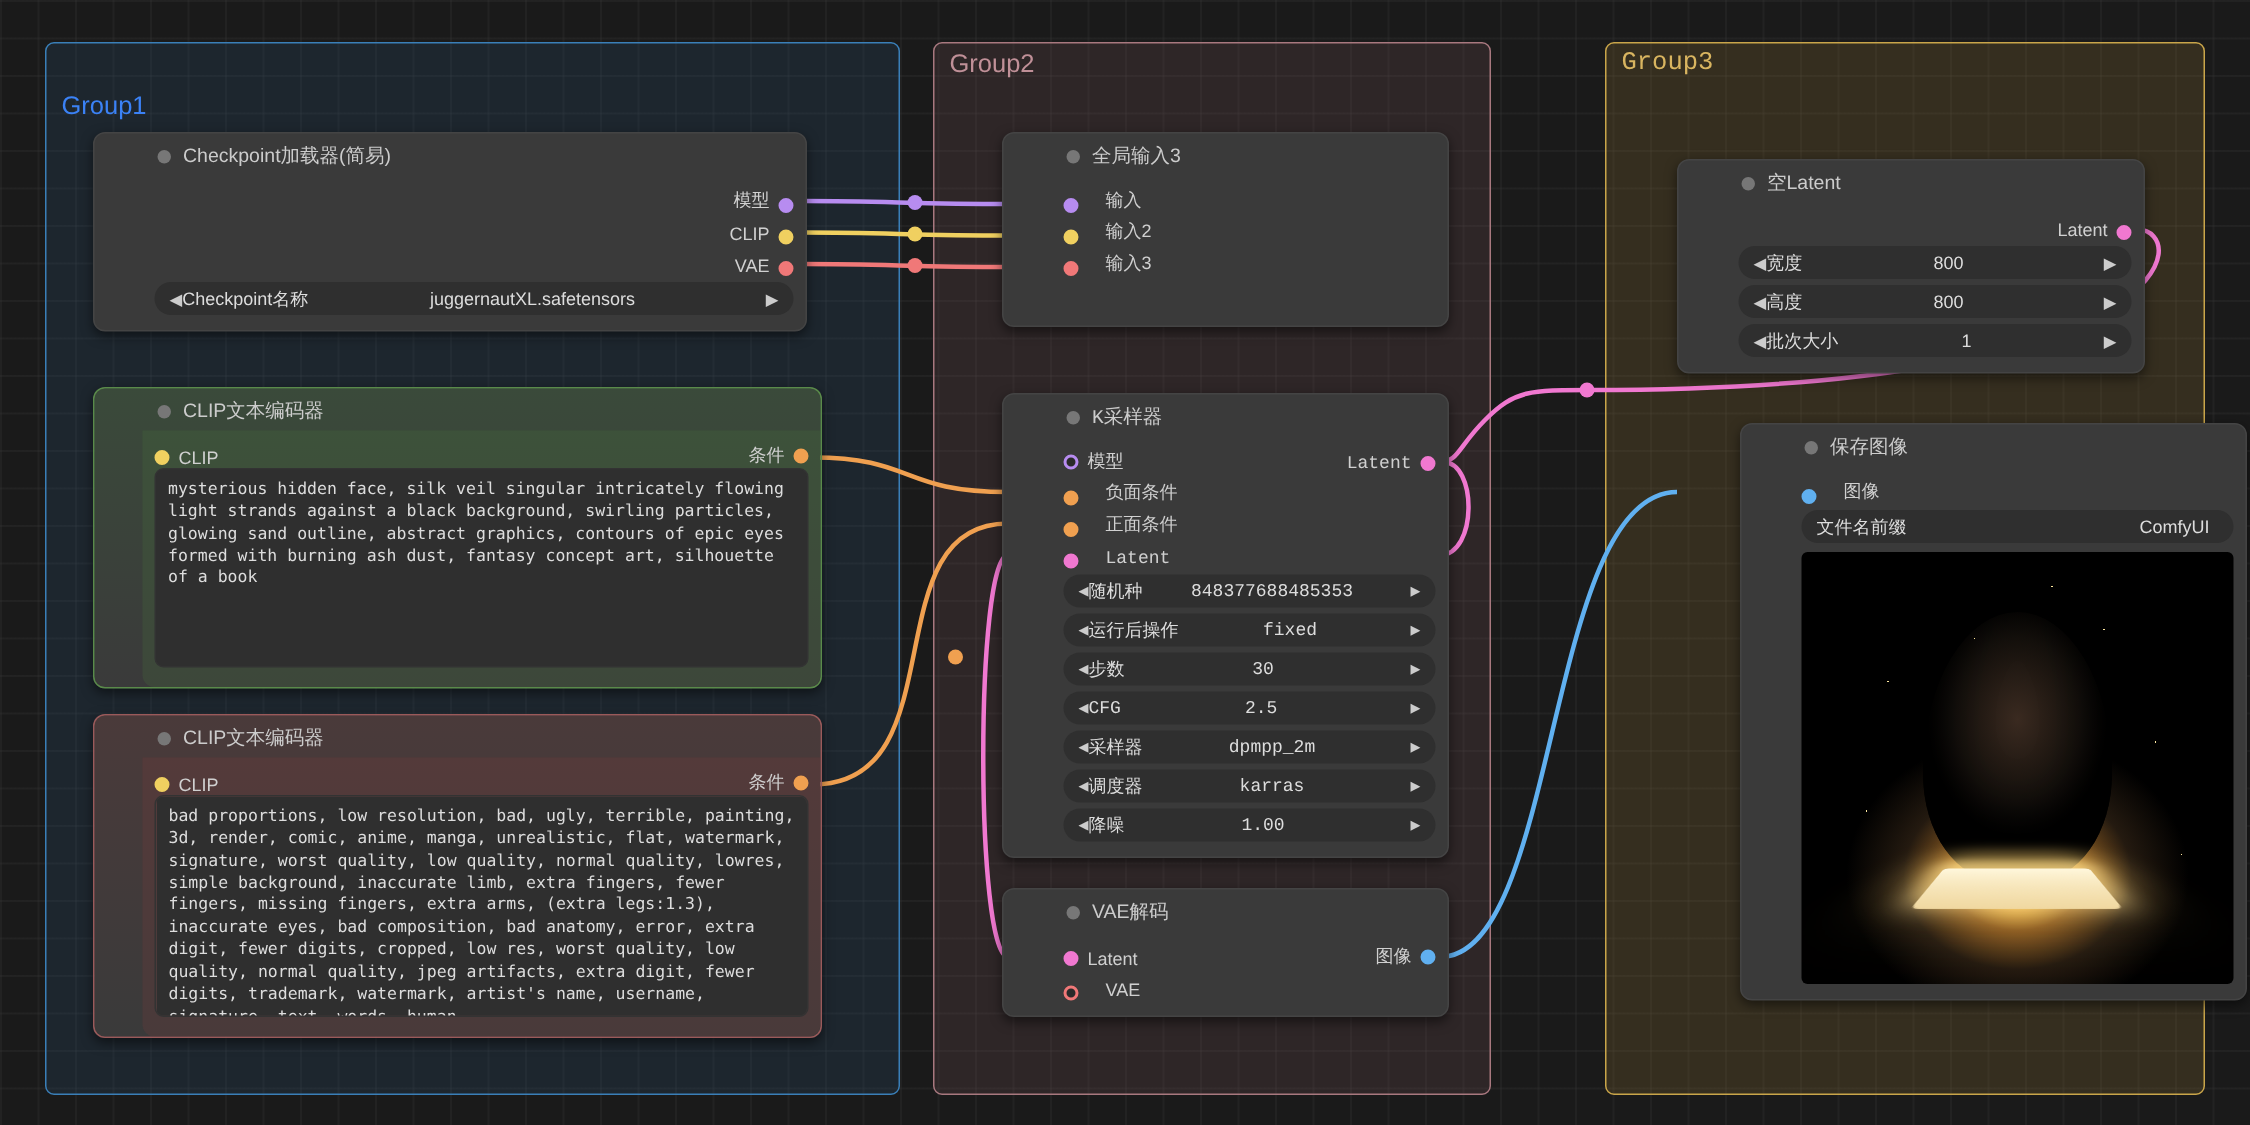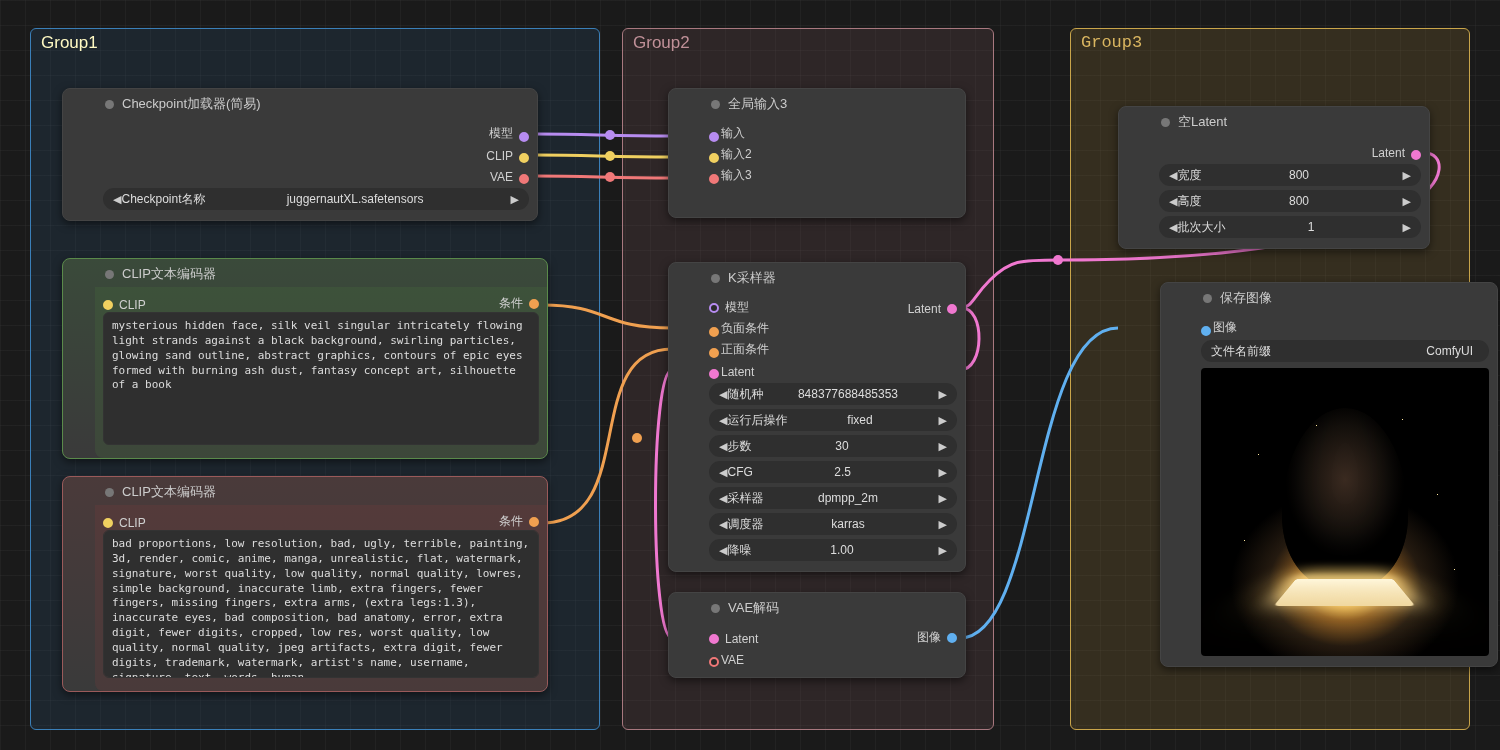--- a/index.html
+++ b/index.html
@@ -19,21 +19,21 @@
   }
   svg.wires { position: absolute; top: 0; left: 0; width: 1500px; height: 750px; pointer-events: none; z-index: 2; }
   .group {
     position: absolute;
     border: 1px solid;
     border-radius: 6px;
     padding-top: 28px;
   }
   .group-title { position: absolute; top: 4px; left: 10px; font-size: 17px; font-weight: 500; }
   .g1 { left: 30px; top: 28px; width: 570px; height: 702px; border-color: #3a7fb8; background: rgba(40,80,120,0.22); }
-  .g1 .group-title { color: #fef9c3; }
+  .g1 .group-title { color: #3b82f6; margin-top: 28px; }
   .g2 { left: 622px; top: 28px; width: 372px; height: 702px; border-color: #a8787f; background: rgba(120,80,85,0.22); }
   .g2 .group-title { color: #c09098; }
   .g3 { left: 1070px; top: 28px; width: 400px; height: 702px; border-color: #c9a54a; background: rgba(150,120,50,0.22); }
   .g3 .group-title { color: #d9b560; font-family: Liberation Mono, monospace; }
 
   .node {
     position: absolute;
     background: #3a3a3a;
     border: 1px solid #444;
     border-radius: 8px;
@@ -43,21 +43,21 @@
   }
   .node-header {
     display: flex; align-items: center; gap: 8px;
     padding: 6px 10px 4px;
     font-size: 13px; color: #ccc;
   }
   .collapse-dot { width: 9px; height: 9px; border-radius: 50%; background: #777; }
   .node-body { padding: 4px 8px 10px; }
   .row { display: flex; justify-content: space-between; align-items: flex-end; height: 21px; font-size: 12px; }
   .row-r { justify-content: flex-end; gap: 6px; }
-  .row-l { justify-content: flex-start; gap: 2px; }
+  .row-l { justify-content: flex-start; gap: 18px; }
   .port {
     width: 10px; height: 10px; border-radius: 50%;
     border: 2px solid; background: #2a2a2a;
   }
   .port.filled { background: currentColor; }
   .c-purple { color: #b78cf0; }
   .c-yellow { color: #f0d060; }
   .c-red    { color: #f07878; }
   .c-orange { color: #f0a050; }
   .c-pink   { color: #f078d0; }
@@ -238,21 +238,21 @@
         <span class="port c-yellow filled"></span>
         <span class="port-label">输入2</span>
       </div>
     <div class="row row-l">
         <span class="port c-red filled"></span>
         <span class="port-label">输入3</span>
       </div>
   </div>
 </div>
 
-<div class="node" style="left:668px; top:262px; width:298px;">
+<div class="node" style="left:668px; top:262px; width:298px;font-family:Liberation Mono, monospace;">
   <div class="node-header">
     <span class="collapse-dot"></span>
     <span>K采样器</span>
   </div>
   <div class="node-body">
     <div class="row">
       <span style="display:flex;gap:6px;align-items:center;">
           <span class="port c-purple" style="border-color:#b78cf0;"></span>
           <span class="port-label">模型</span>
         </span>

